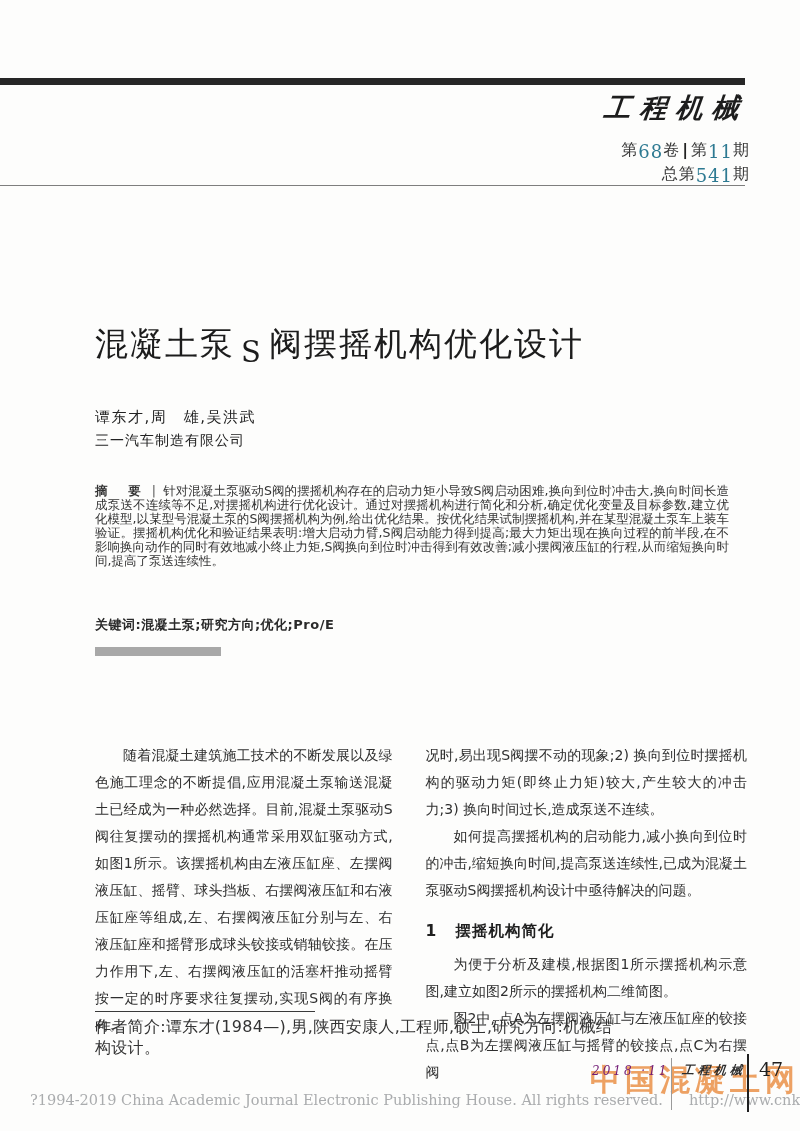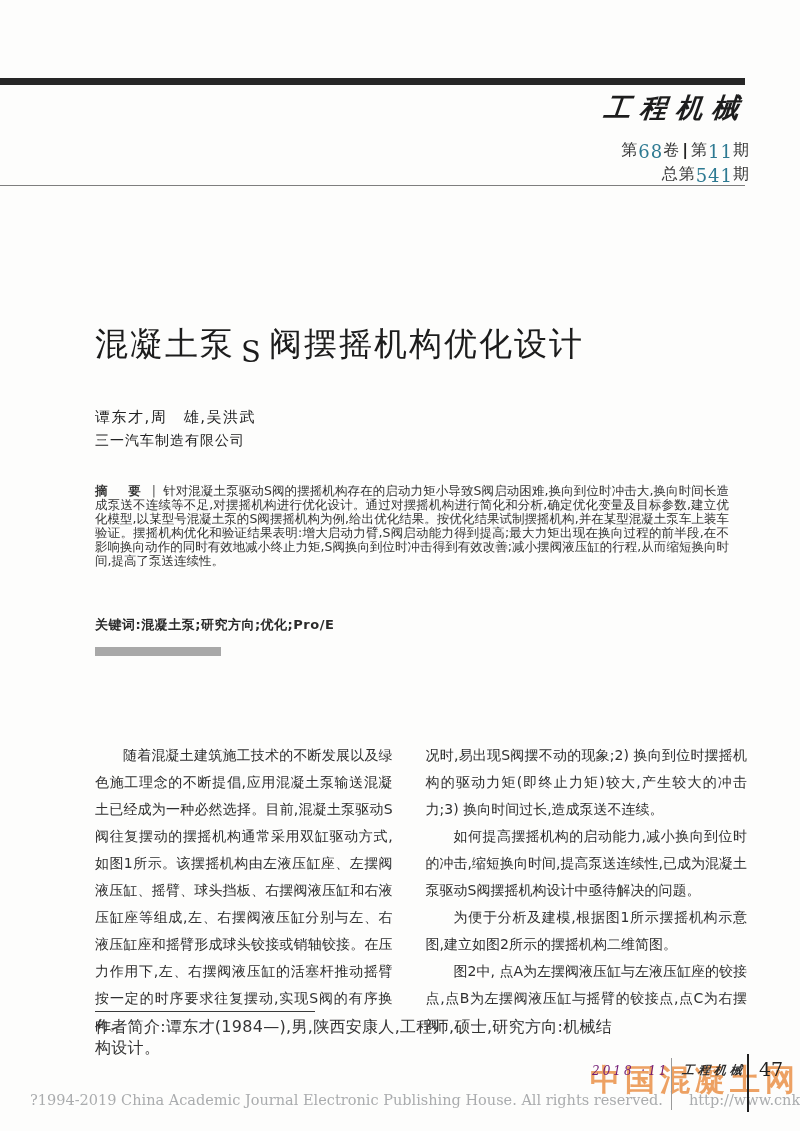--- a/index.html
+++ b/index.html
@@ -144,20 +144,21 @@
 
   <div class="gray-bar"></div>
 
   <div class="body-cols">
     <div class="col col-left">
       <p class="indent">随着混凝土建筑施工技术的不断发展以及绿色施工理念的不断提倡,应用混凝土泵输送混凝土已经成为一种必然选择。目前,混凝土泵驱动S阀往复摆动的摆摇机构通常采用双缸驱动方式,如图1所示。该摆摇机构由左液压缸座、左摆阀液压缸、摇臂、球头挡板、右摆阀液压缸和右液压缸座等组成,左、右摆阀液压缸分别与左、右液压缸座和摇臂形成球头铰接或销轴铰接。在压力作用下,左、右摆阀液压缸的活塞杆推动摇臂按一定的时序要求往复摆动,实现S阀的有序换向。</p>
     </div>
     <div class="col col-right">
       <p>况时,易出现S阀摆不动的现象;2) 换向到位时摆摇机构的驱动力矩(即终止力矩)较大,产生较大的冲击力;3) 换向时间过长,造成泵送不连续。</p>
       <p class="indent">如何提高摆摇机构的启动能力,减小换向到位时的冲击,缩短换向时间,提高泵送连续性,已成为混凝土泵驱动S阀摆摇机构设计中亟待解决的问题。</p>
+      <div class="section-heading"><span class="section-no">1</span><span>摆摇机构简化</span></div>
       <p class="indent">为便于分析及建模,根据图1所示摆摇机构示意图,建立如图2所示的摆摇机构二维简图。</p>
       <p class="indent">图2中, 点A为左摆阀液压缸与左液压缸座的铰接点,点B为左摆阀液压缸与摇臂的铰接点,点C为右摆阀</p>
     </div>
   </div>
 
   <div class="footnote-rule"></div>
   <div class="footnote">作者简介:谭东才(1984—),男,陕西安康人,工程师,硕士,研究方向:机械结构设计。</div>
 
   <div class="watermark">中国混凝土网</div>
   <div class="copyright-line"><span>?1994-2019 China Academic Journal Electronic Publishing House. All rights reserved.</span><span class="copyright-url">http://www.cnki.net</span></div>

